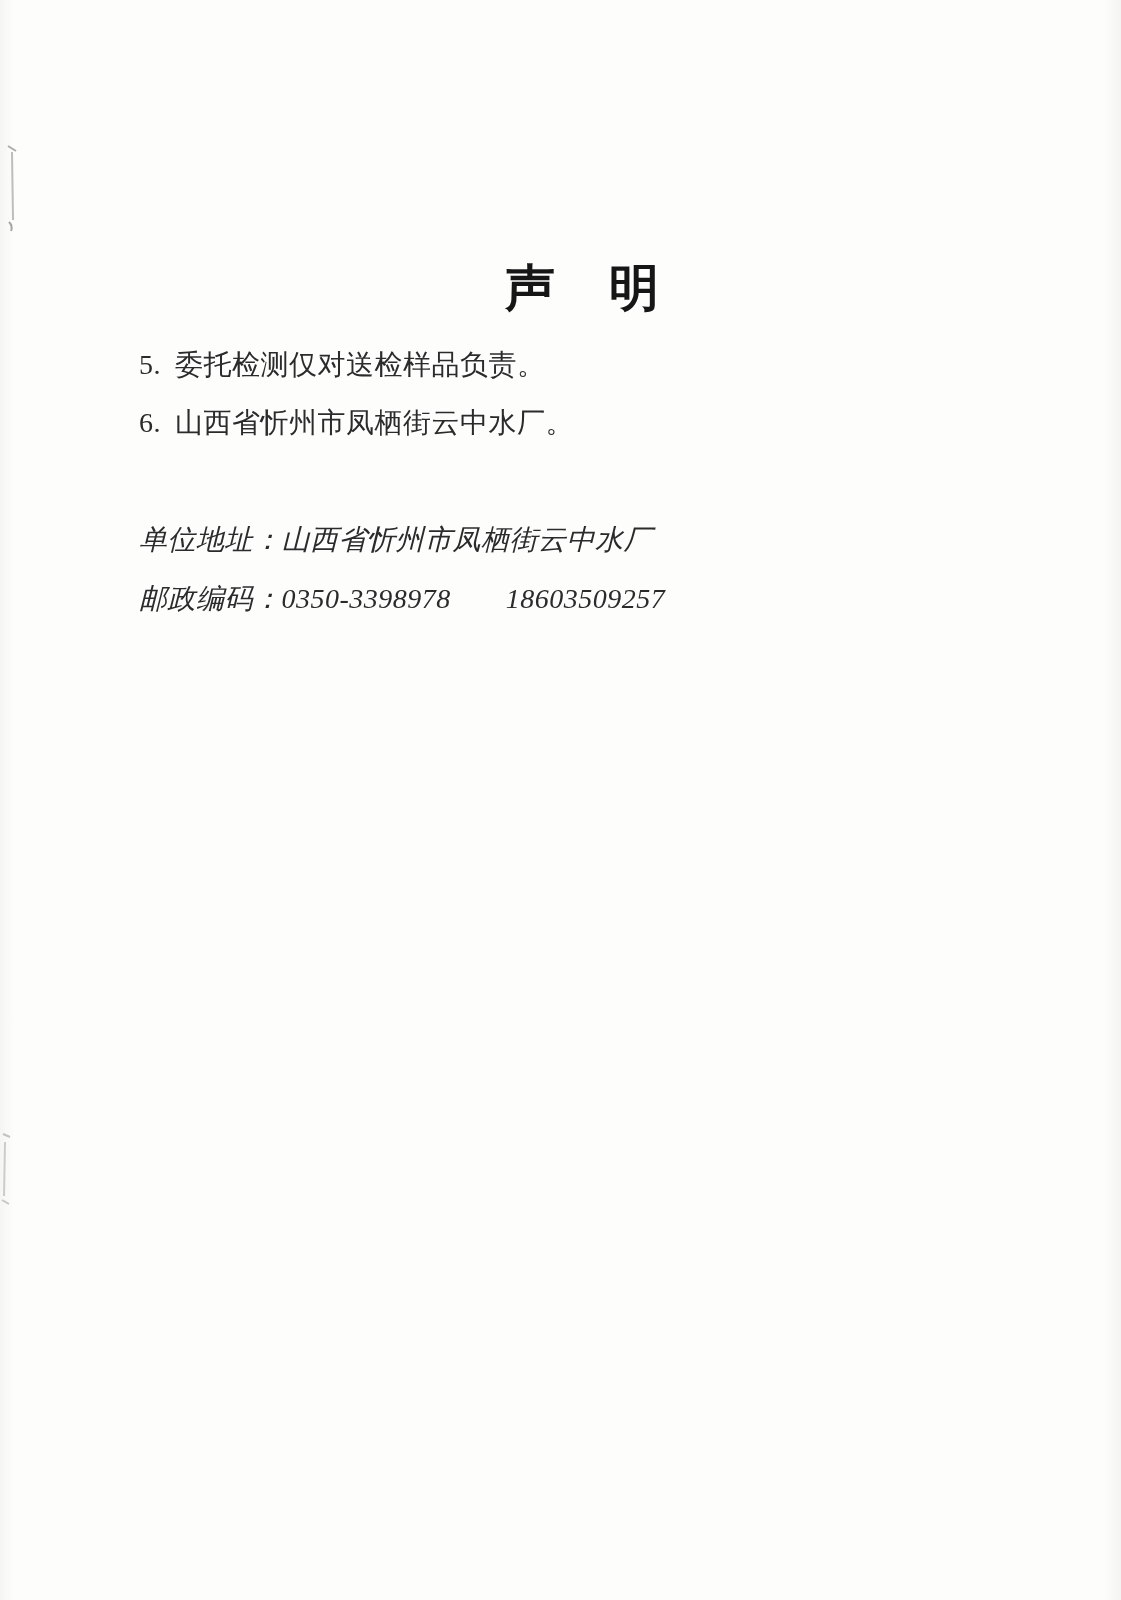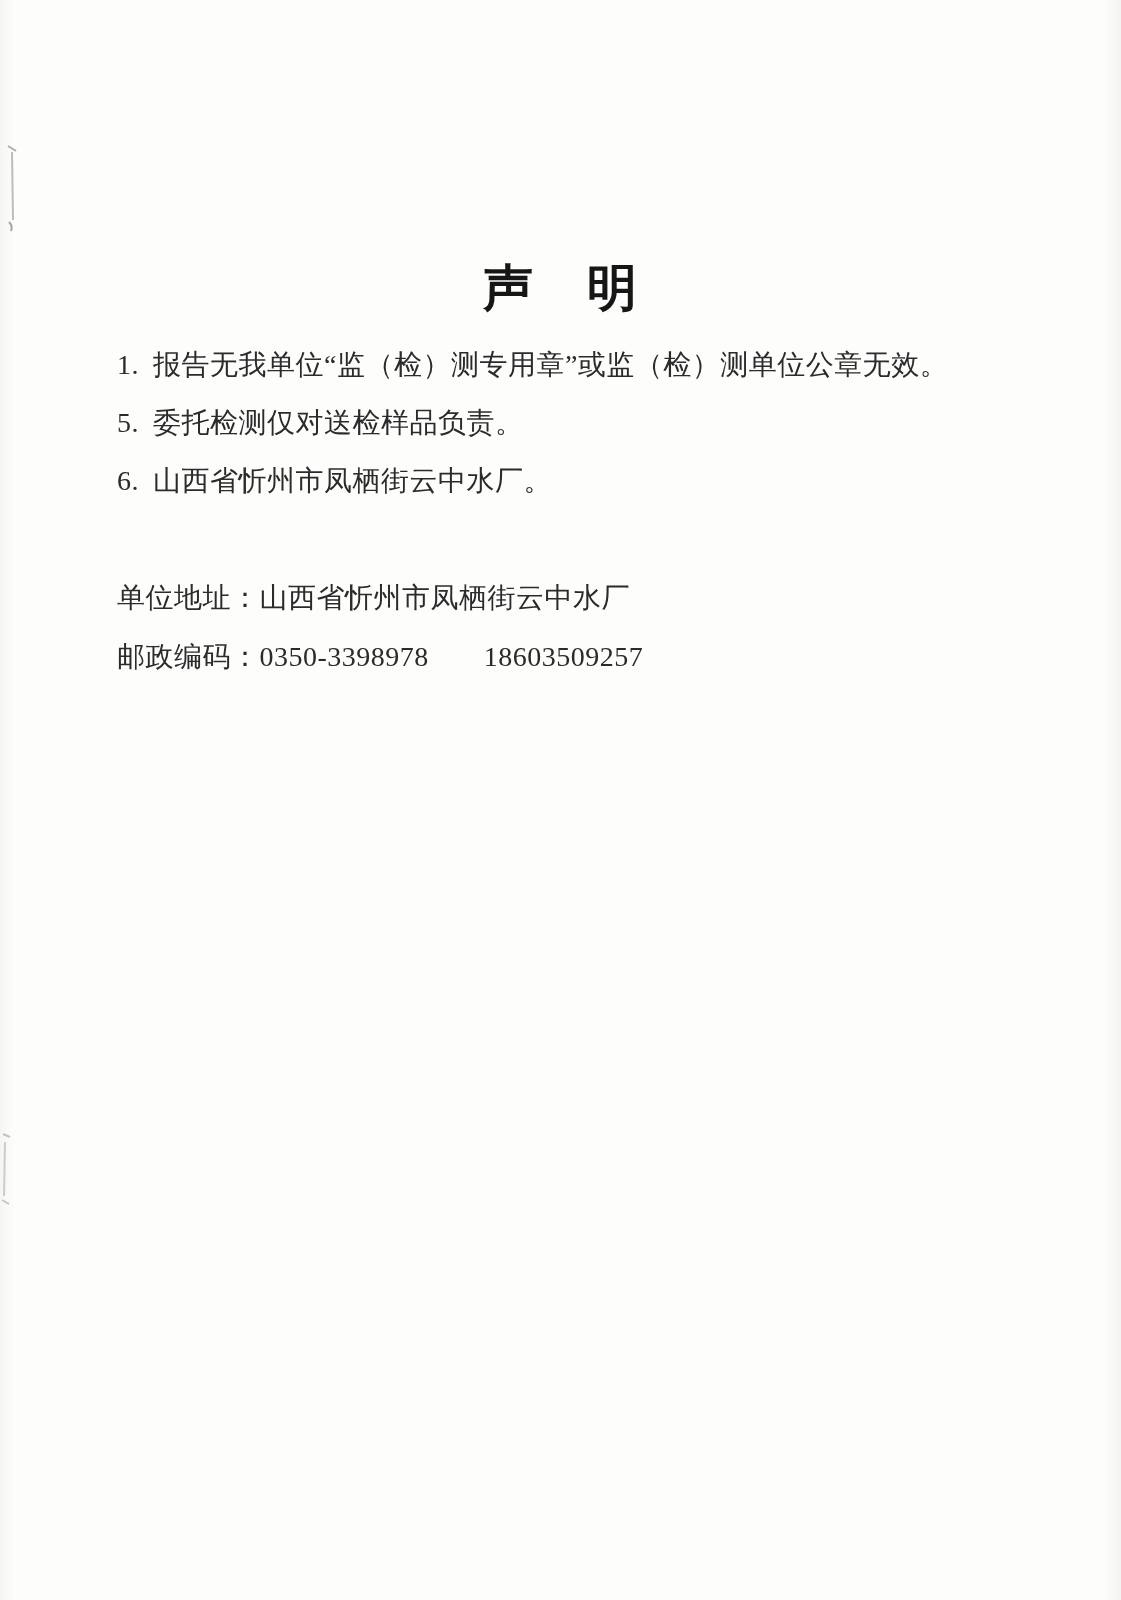--- a/index.html
+++ b/index.html
@@ -9,21 +9,21 @@
     height: 1600px;
     margin: 0 auto;
     background: linear-gradient(90deg, #f5f5f4 0px, #fdfdfc 14px, #fdfdfc 1104px, #f4f4f2 1121px),
                 #fdfdfc;
     overflow: hidden;
     font-family: "Liberation Serif", "DejaVu Serif", serif;
     color: #2b2b2b;
   }
   .content {
     position: absolute;
-    left: 61px;
+    left: 83px;
     top: 256px;
     width: 1000px;
   }
   .doc-title {
     margin: 0 0 16px 0;
     text-align: center;
     font-family: "Liberation Sans", "DejaVu Sans", sans-serif;
     font-size: 50px;
     font-weight: bold;
     line-height: 64px;
@@ -41,20 +41,21 @@
   }
   .stmt .num { margin-right: 14px; }
   .contact-block { margin-top: 58px; }
   .contact-line {
     margin: 0;
     font-size: 28px;
     line-height: 59px;
     text-indent: 2em;
     white-space: pre-wrap;
     letter-spacing: 0.5px;
+    font-style: italic;
   }
   .phone2 { margin-left: 55px; }
   .artifact { position: absolute; pointer-events: none; }
 </style>
 </head>
 <body>
 
 <div class="page">
 
   <svg class="artifact" style="left:0; top:140px;" width="26" height="100" viewBox="0 0 26 100">
@@ -66,21 +67,20 @@
     <path d="M3 6 L10 9" stroke="#c3c3c3" stroke-width="2" fill="none"></path>
     <line x1="5" y1="14" x2="4" y2="68" stroke="#cccccc" stroke-width="2"></line>
     <path d="M2 72 L9 76" stroke="#c6c6c6" stroke-width="2" fill="none"></path>
   </svg>
 
   <div class="content">
 
     <h1 class="doc-title">声　明</h1>
 
     <div>
-      <p class="stmt"><span class="num">1.</span><span>报告无我单位“监（检）测专用章”或监（检）测单位公章无效。</span></p>
       <p class="stmt"><span class="num">5.</span><span>委托检测仅对送检样品负责。</span></p>
       <p class="stmt"><span class="num">6.</span><span>山西省忻州市凤栖街云中水厂。</span></p>
     </div>
 
     <div class="contact-block">
       <p class="contact-line"><span>单位地址：</span><span>山西省忻州市凤栖街云中水厂</span></p>
       <p class="contact-line"><span>邮政编码：</span><span>0350-3398978</span><span class="phone2">18603509257</span></p>
     </div>
 
   </div>

